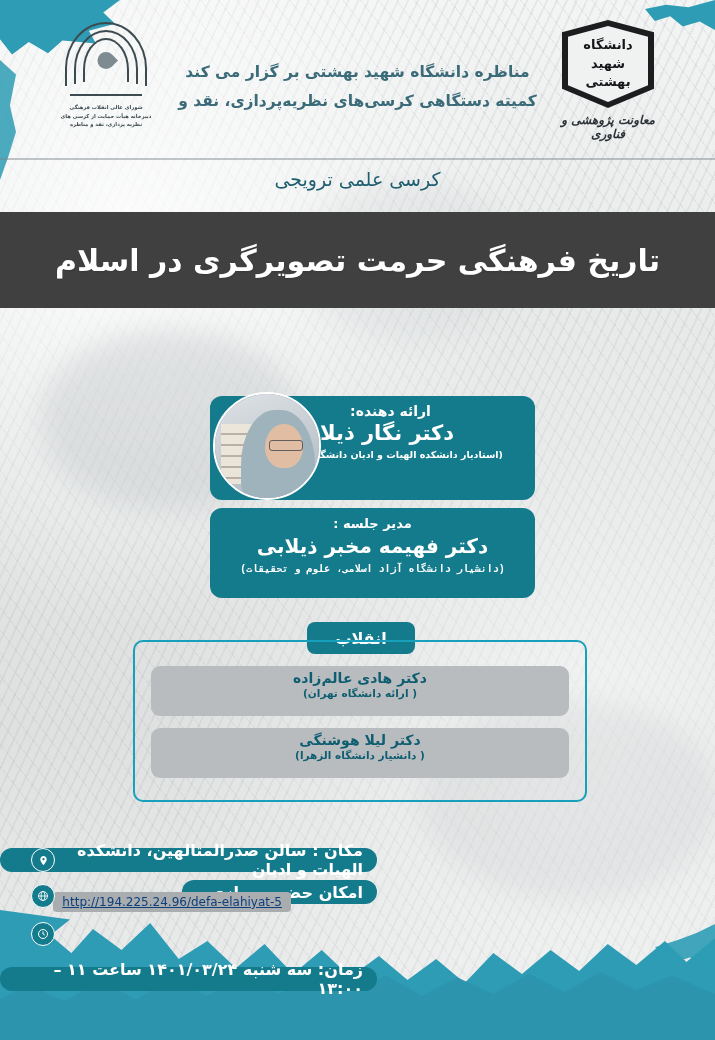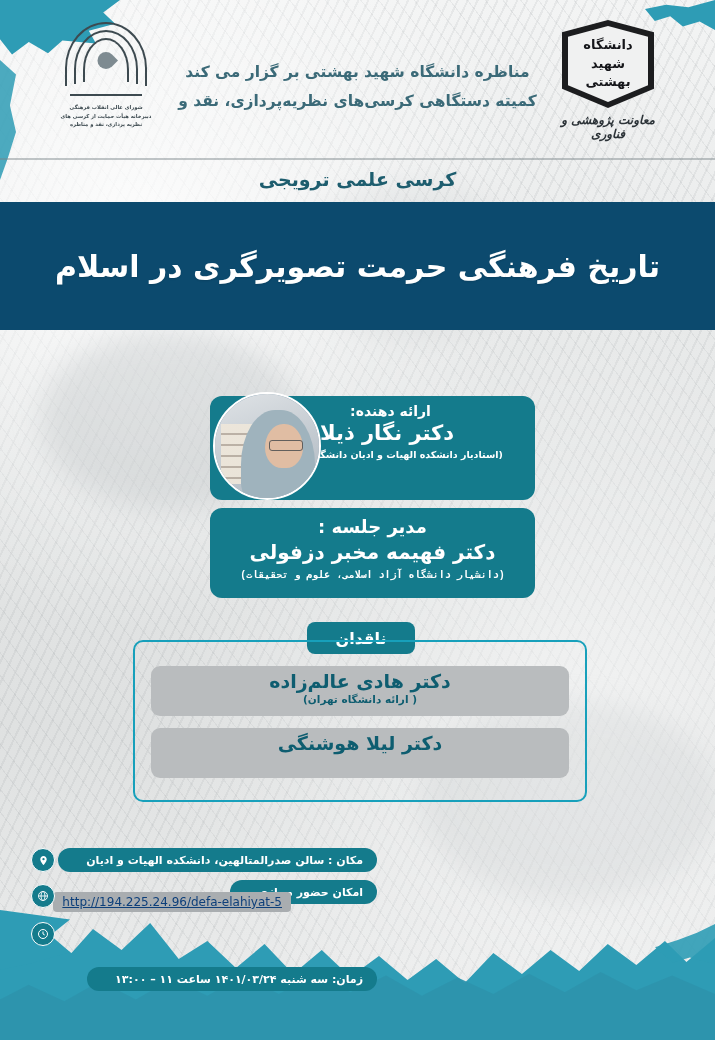--- a/index.html
+++ b/index.html
@@ -208,29 +208,29 @@
     background: rgba(120,130,135,.45);
   }
 
   
   .kicker {
     position: absolute;
     top: 168px; left: 0; right: 0;
     text-align: center;
     color: #1d5d6e;
     font-size: 19px;
-    font-weight: bold;
+    font-weight: normal;
   }
 
   
   .title-band {
     position: absolute;
-    top: 202px; left: 0; right: 0;
-    height: 128px;
-    background: #0c4a6e;
+    top: 212px; left: 0; right: 0;
+    height: 96px;
+    background: #404040;
     display: flex;
     align-items: center;
     justify-content: center;
   }
   .title-band .title {
     color: #ffffff;
     font-size: 30px;
     font-weight: bold;
     letter-spacing: .5px;
     text-shadow: 0 1px 2px rgba(0,0,0,.12);
@@ -314,21 +314,21 @@
     position: absolute;
     top: 508px; right: 180px;
     width: 325px; height: 90px;
     background: #147b8c;
     border-radius: 12px;
     color: #fff;
     text-align: center;
     padding-top: 8px;
     box-sizing: border-box;
   }
-  .chair-card .role { font-size: 18px; font-weight: bold; margin-bottom: 3px; }
+  .chair-card .role { font-size: 13px; font-weight: bold; margin-bottom: 3px; }
   .chair-card .name { font-size: 20px; font-weight: bold; margin-bottom: 5px; }
   .chair-card .affil { font-size: 10px; font-weight: bold; font-family: Liberation Mono, monospace; }
 
   
   .critics-box {
     position: absolute;
     top: 640px; right: 128px;
     width: 450px; height: 158px;
     border: 2px solid #17a0bb;
     border-radius: 10px;
@@ -352,41 +352,41 @@
     width: 418px; height: 50px;
     background: #b9bcbe;
     border-radius: 9px;
     color: #0e5d70;
     text-align: center;
     padding-top: 4px;
     box-sizing: border-box;
   }
   .critic-row.r1 { top: 24px; }
   .critic-row.r2 { top: 86px; }
-  .critic-row .name { font-size: 19px; font-weight: bold; }
+  .critic-row .name { font-size: 14px; font-weight: bold; }
   .critic-row .affil { font-size: 10.5px; font-weight: bold; margin-top: 1px; }
 
   
   .info {
     position: absolute;
     left: 0; right: 0;
   }
   .info-row {
     position: absolute;
     right: 0;
     display: flex;
     align-items: center;
     justify-content: flex-start;
   }
   .pill {
     height: 24px;
     background: #147b8c;
     border-radius: 12px;
     color: #fff;
-    font-size: 11px;
+    font-size: 16px;
     font-weight: bold;
     display: flex;
     align-items: center;
     padding: 0 14px 0 28px;
     box-sizing: border-box;
     position: relative;
   }
   .r-venue { top: 848px; right: 338px; }
   .r-online { top: 880px; right: 338px; }
   .r-time  { top: 967px; right: 338px; }
@@ -504,32 +504,33 @@
   <div class="speaker-photo">
     <div class="scene"></div>
     <div class="shelf"></div>
     <div class="hijab"></div>
     <div class="face"></div>
     <div class="glasses"></div>
   </div>
 
   <div class="chair-card">
     <div class="role">مدیر جلسه :</div>
-    <div class="name">دکتر فهیمه مخبر دزفولی</div>
+    <div class="name">دکتر فهیمه مخبر ذیلابی</div>
     <div class="affil">(دانشیار دانشگاه آزاد اسلامی، علوم و تحقیقات)</div>
   </div>
 
-  <div class="critics-tab">ناقدان</div>
+  <div class="critics-tab">انقلاب</div>
   <div class="critics-box">
     <div class="critic-row r1">
       <div class="name">دکتر هادی عالم‌زاده</div>
       <div class="affil">( ارائه دانشگاه تهران)</div>
     </div>
     <div class="critic-row r2">
       <div class="name">دکتر لیلا هوشنگی</div>
+      <div class="affil">( دانشیار دانشگاه الزهرا)</div>
     </div>
   </div>
 
   <div class="teal-bottom"></div>
   <div class="teal-bottom-2"></div>
   <div class="teal-bottom-left-block"></div>
   <div class="teal-bottom-right-block"></div>
 
   <div class="info">
 

